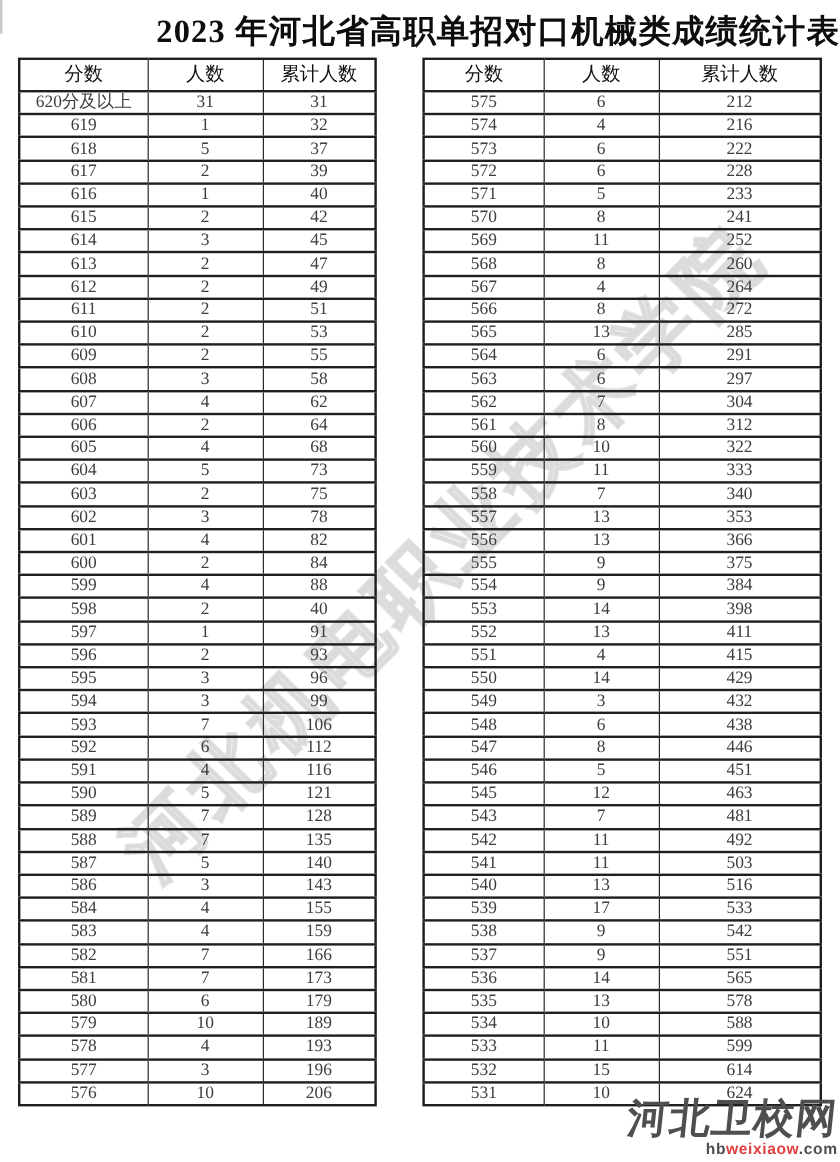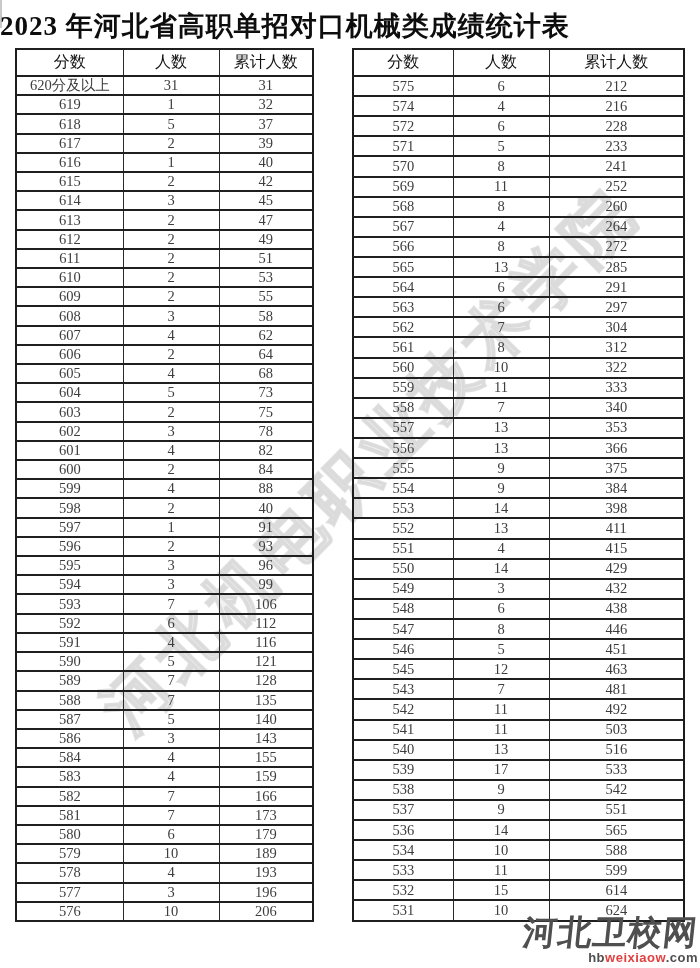--- a/index.html
+++ b/index.html
@@ -21,21 +21,21 @@
     top: 0;
     width: 2px;
     height: 28px;
     background: #c9c9c9;
   }
   .page-title {
     position: absolute;
     top: 8px;
     left: 0;
     width: 100%;
-    text-align: left;
+    text-align: right;
     font-size: 27px;
     font-weight: bold;
     color: #0d0d0d;
     letter-spacing: 1px;
     font-family: "Liberation Serif", serif;
   }
   table.score-table {
     position: absolute;
     top: 48px;
     border-collapse: collapse;
@@ -378,20 +378,25 @@
           <td>575</td>
           <td>6</td>
           <td>212</td>
         </tr>
         <tr>
           <td>574</td>
           <td>4</td>
           <td>216</td>
         </tr>
         <tr>
+          <td>573</td>
+          <td>6</td>
+          <td>222</td>
+        </tr>
+        <tr>
           <td>572</td>
           <td>6</td>
           <td>228</td>
         </tr>
         <tr>
           <td>571</td>
           <td>5</td>
           <td>233</td>
         </tr>
         <tr>
@@ -556,20 +561,25 @@
         </tr>
         <tr>
           <td>537</td>
           <td>9</td>
           <td>551</td>
         </tr>
         <tr>
           <td>536</td>
           <td>14</td>
           <td>565</td>
+        </tr>
+        <tr>
+          <td>535</td>
+          <td>13</td>
+          <td>578</td>
         </tr>
         <tr>
           <td>534</td>
           <td>10</td>
           <td>588</td>
         </tr>
         <tr>
           <td>533</td>
           <td>11</td>
           <td>599</td>

